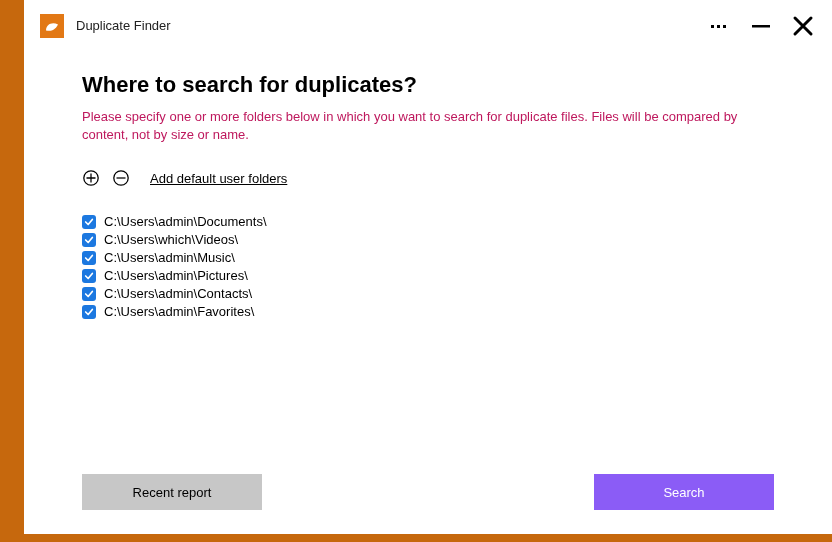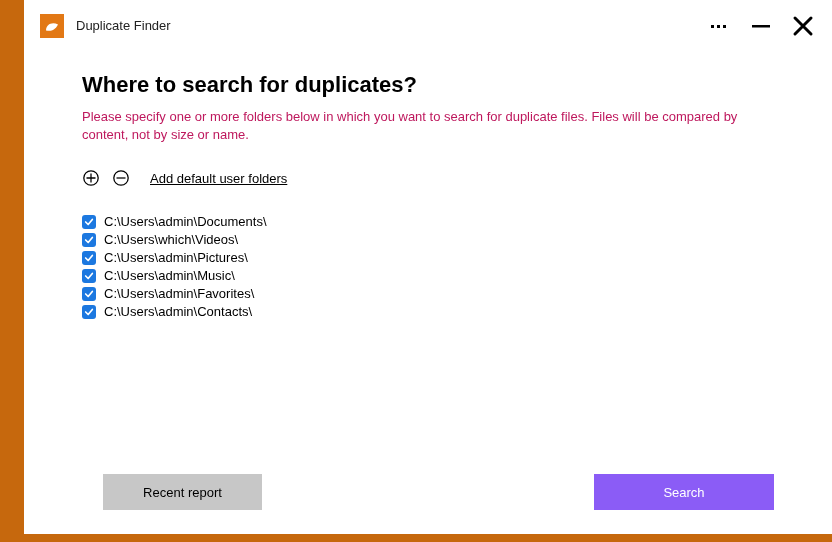--- a/index.html
+++ b/index.html
@@ -131,22 +131,21 @@
     display: flex;
     align-items: center;
     justify-content: center;
     font-size: 13px;
     cursor: pointer;
     border: none;
   }
   .btn-gray {
     background: #c7c7c7;
     color: #000;
-    width: 159px;
-    margin-left: 21px;
+    width: 180px;
   }
   .btn-orange {
     background: #8b5cf6;
     color: #fff;
     width: 180px;
     margin-left: auto;
   }
 </style>
 </head>
 <body>
@@ -218,45 +217,45 @@
           </svg>
         </div>
         <span>C:\Users\which\Videos\</span>
       </div>
       <div class="folder-item">
         <div class="checkbox">
           <svg viewBox="0 0 12 12">
             <path d="M2 6 L5 9 L10 3" stroke="#fff" stroke-width="2" fill="none" stroke-linecap="round" stroke-linejoin="round"></path>
           </svg>
         </div>
+        <span>C:\Users\admin\Music\</span>
+      </div>
+      <div class="folder-item">
+        <div class="checkbox">
+          <svg viewBox="0 0 12 12">
+            <path d="M2 6 L5 9 L10 3" stroke="#fff" stroke-width="2" fill="none" stroke-linecap="round" stroke-linejoin="round"></path>
+          </svg>
+        </div>
         <span>C:\Users\admin\Pictures\</span>
       </div>
       <div class="folder-item">
         <div class="checkbox">
           <svg viewBox="0 0 12 12">
             <path d="M2 6 L5 9 L10 3" stroke="#fff" stroke-width="2" fill="none" stroke-linecap="round" stroke-linejoin="round"></path>
           </svg>
         </div>
-        <span>C:\Users\admin\Music\</span>
+        <span>C:\Users\admin\Contacts\</span>
       </div>
       <div class="folder-item">
         <div class="checkbox">
           <svg viewBox="0 0 12 12">
             <path d="M2 6 L5 9 L10 3" stroke="#fff" stroke-width="2" fill="none" stroke-linecap="round" stroke-linejoin="round"></path>
           </svg>
         </div>
         <span>C:\Users\admin\Favorites\</span>
-      </div>
-      <div class="folder-item">
-        <div class="checkbox">
-          <svg viewBox="0 0 12 12">
-            <path d="M2 6 L5 9 L10 3" stroke="#fff" stroke-width="2" fill="none" stroke-linecap="round" stroke-linejoin="round"></path>
-          </svg>
-        </div>
-        <span>C:\Users\admin\Contacts\</span>
       </div>
     </div>
 
   <div class="footer">
     <div class="btn btn-gray">Recent report</div>
     <div class="btn btn-orange">Search</div>
   </div>
 </div>
 
 </body></html>

